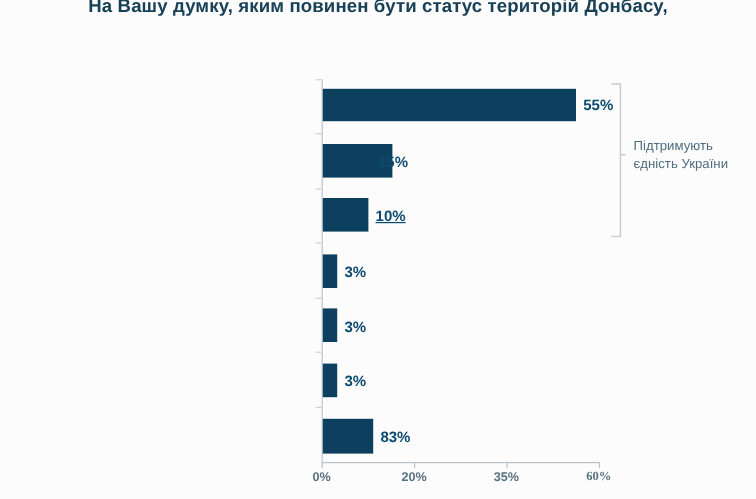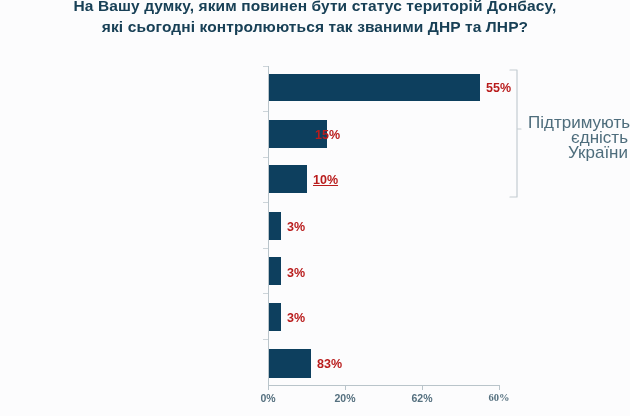--- a/index.html
+++ b/index.html
@@ -88,71 +88,70 @@
     white-space: nowrap;
   }
 
   
   .bar {
     position: absolute;
     background: #0d3f5e;
   }
   .bar-value {
     position: absolute;
-    color: #b91c1c;
+    color: #0c4a6e;
     font-size: 12.5px;
     font-weight: bold;
     white-space: nowrap;
   }
 
   
   .brace {
     position: absolute;
     left: 508px;
     top: 69px;
     width: 14px;
     height: 129px;
   }
   .brace svg { display: block; }
 
   .brace-label {
     position: absolute;
     left: 528px;
     top: 115px;
     width: 100px;
-    text-align: right;
+    text-align: left;
     color: #4e6d7c;
-    font-size: 17px;
+    font-size: 11px;
     line-height: 15px;
     white-space: pre-line;
   }
 </style>
 </head>
 <body>
 
 <div id="chart-root">
 
   <div class="chart-title">
     <span class="t-line">На Вашу думку, яким повинен бути статус територій Донбасу,</span>
-    <span class="t-line">які сьогодні контролюються так званими ДНР та ЛНР?</span>
   </div>
 
   <div class="plot">
 
     <div class="axis-line axis-y"></div>
     <div class="axis-line axis-x"></div>
 
     <div class="tick-x" style="left:268px;"></div>
     <div class="tick-x" style="left:345px;"></div>
     <div class="tick-x" style="left:422px;"></div>
     <div class="tick-x" style="left:499px;"></div>
 
     <div class="xtick-label" style="left:268px;">0%</div>
     <div class="xtick-label" style="left:345px;">20%</div>
-    <div class="xtick-label" style="left:422px;">62%</div>
+    <div class="xtick-label" style="left:422px;">35%</div>
     <div class="xtick-label" style="left:499px;font-family:Liberation Serif, serif;">60%</div>
 
     <div class="tick-y" style="top:66px;"></div>
     <div class="tick-y" style="top:111px;"></div>
     <div class="tick-y" style="top:157px;"></div>
     <div class="tick-y" style="top:202px;"></div>
     <div class="tick-y" style="top:248px;"></div>
     <div class="tick-y" style="top:293px;"></div>
     <div class="tick-y" style="top:339px;"></div>
 

